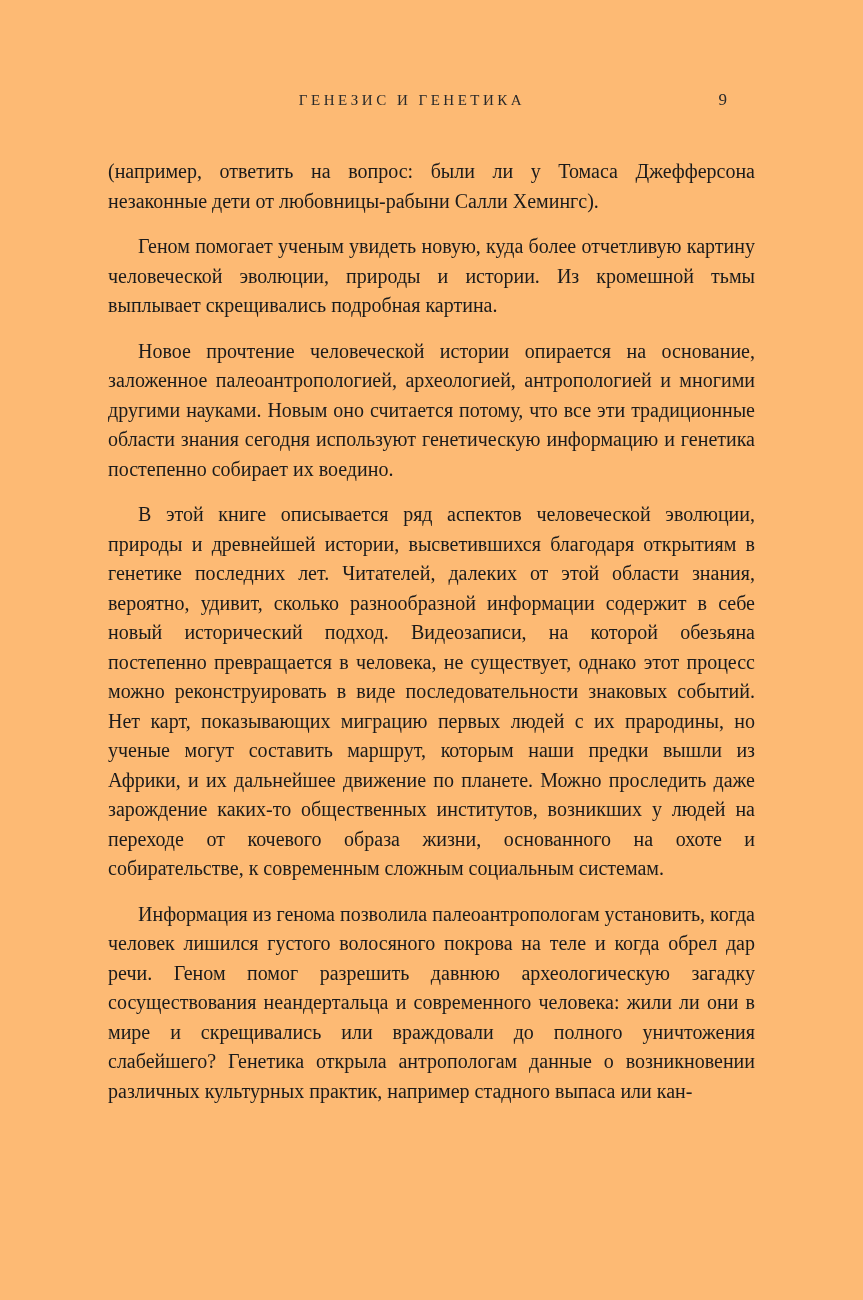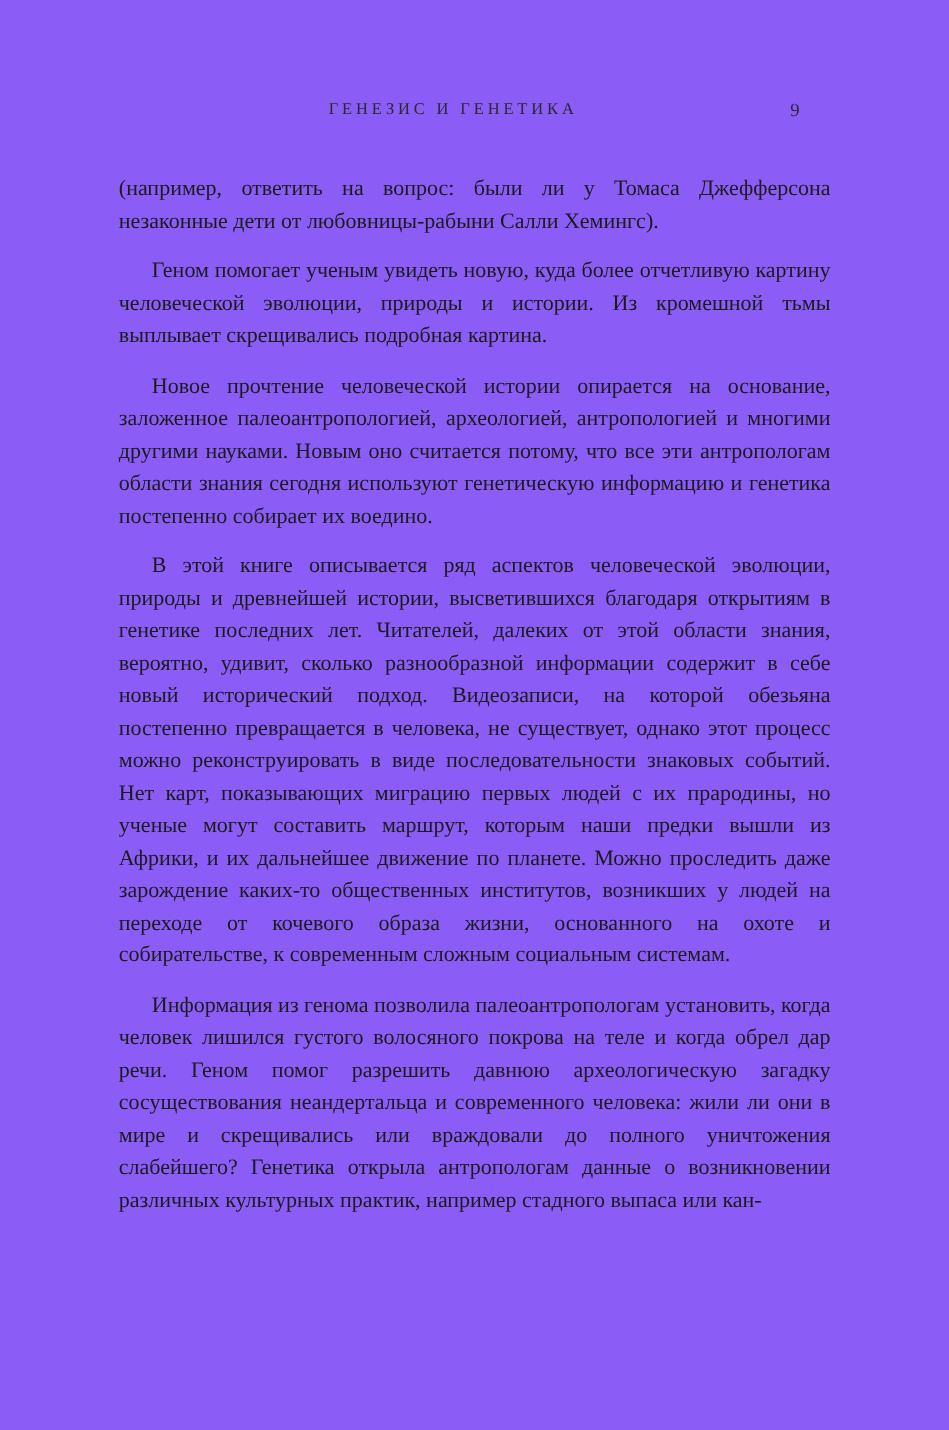--- a/index.html
+++ b/index.html
@@ -11,21 +11,21 @@
     width: 863px;
     height: 1300px;
     font-family: "Liberation Serif", "DejaVu Serif", serif;
     color: #1b1b1b;
     overflow: hidden;
   }
   .page {
     position: relative;
     width: 863px;
     height: 1300px;
-    background: #8b5cf6;
+    background: #fdba74;
     text-decoration: underline;
   }
   .running-head {
     position: absolute;
     top: 92px;
     left: 92px;
     width: 640px;
     text-align: center;
     font-size: 15px;
     letter-spacing: 3.5px;
@@ -60,17 +60,17 @@
 </style>
 </head>
 <body>
 
 <div class="page">
   <div class="running-head">ГЕНЕЗИС И ГЕНЕТИКА</div>
   <div class="page-number">9</div>
   <div class="text-block">
       <p class="para" lang="ru">(например, ответить на вопрос: были ли у Томаса Джефферсона незаконные дети от любовницы-рабыни Салли Хемингс).</p>
       <p class="para indent" lang="ru">Геном помогает ученым увидеть новую, куда более отчетливую картину человеческой эволюции, природы и истории. Из кромешной тьмы выплывает скрещивались подробная картина.</p>
-      <p class="para indent" lang="ru">Новое прочтение человеческой истории опирается на основание, заложенное палеоантропологией, археологией, антропологией и многими другими науками. Новым оно считается потому, что все эти антропологам области знания сегодня используют генетическую информацию и генетика постепенно собирает их воедино.</p>
+      <p class="para indent" lang="ru">Новое прочтение человеческой истории опирается на основание, заложенное палеоантропологией, археологией, антропологией и многими другими науками. Новым оно считается потому, что все эти традиционные области знания сегодня используют генетическую информацию и генетика постепенно собирает их воедино.</p>
       <p class="para indent" lang="ru">В этой книге описывается ряд аспектов человеческой эволюции, природы и древнейшей истории, высветившихся благодаря открытиям в генетике последних лет. Читателей, далеких от этой области знания, вероятно, удивит, сколько разнообразной информации содержит в себе новый исторический подход. Видеозаписи, на которой обезьяна постепенно превращается в человека, не существует, однако этот процесс можно реконструировать в виде последовательности знаковых событий. Нет карт, показывающих миграцию первых людей с их прародины, но ученые могут составить маршрут, которым наши предки вышли из Африки, и их дальнейшее движение по планете. Можно проследить даже зарождение каких-то общественных институтов, возникших у людей на переходе от кочевого образа жизни, основанного на охоте и собирательстве, к современным сложным социальным системам.</p>
       <p class="para indent" lang="ru">Информация из генома позволила палеоантропологам установить, когда человек лишился густого волосяного покрова на теле и когда обрел дар речи. Геном помог разрешить давнюю археологическую загадку сосуществования неандертальца и современного человека: жили ли они в мире и скрещивались или враждовали до полного уничтожения слабейшего? Генетика открыла антропологам данные о возникновении различных культурных практик, например стадного выпаса или кан-</p>
     </div>
 </div>
 
 </body></html>

